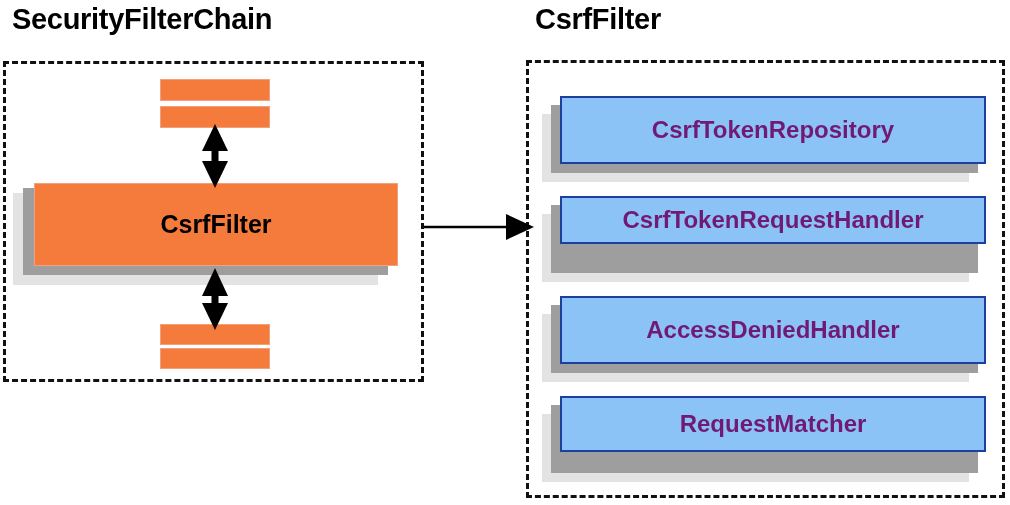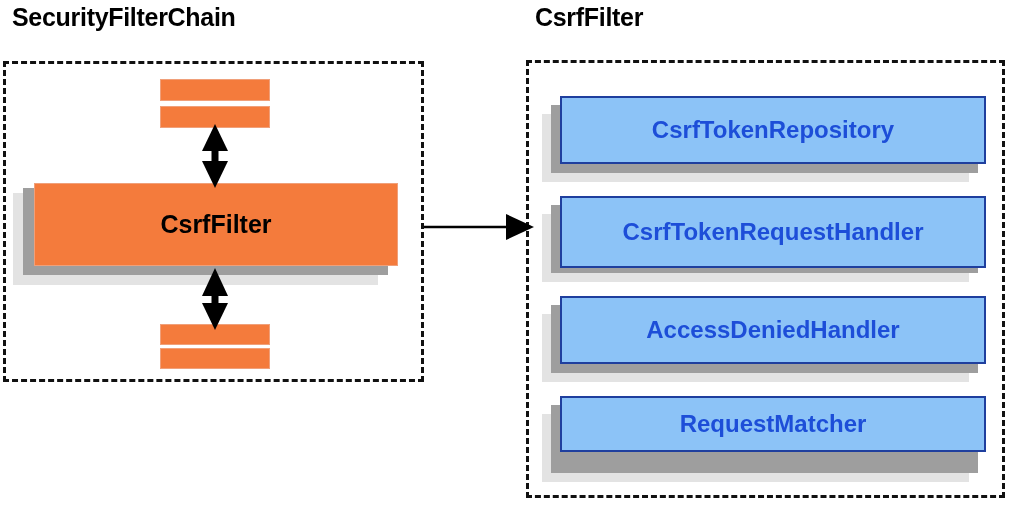--- a/index.html
+++ b/index.html
@@ -13,21 +13,21 @@
     height: 505px;
     background: #ffffff;
     font-family: "Liberation Sans", "DejaVu Sans", sans-serif;
     overflow: hidden;
   }
 
   
   .panel-title {
     position: absolute;
     font-weight: bold;
-    font-size: 25px;
+    font-size: 29px;
     color: #000000;
     letter-spacing: -0.3px;
     white-space: nowrap;
   }
   #title-left  { left: 12px;  top: 3px; }
   #title-right { left: 535px; top: 3px; }
 
   
   .dashed-panel {
     position: absolute;
@@ -79,21 +79,21 @@
   .box-blue {
     position: absolute;
     background: #8cc3f7;
     border: 2px solid #1f3f9e;
     box-sizing: border-box;
     display: flex;
     align-items: center;
     justify-content: center;
     font-weight: bold;
     font-size: 24px;
-    color: #1d4ed8;
+    color: #701a75;
     white-space: nowrap;
   }
 
   
   #arrows {
     position: absolute;
     left: 0; top: 0;
     width: 1010px; height: 505px;
     pointer-events: none;
   }
@@ -124,21 +124,21 @@
   <div class="dashed-panel" id="panel-right"></div>
 
   <div class="shadow-light" style="left:542px; top:114px; width:427px; height:68px;"></div>
   <div class="shadow-dark" style="left:551px; top:105px; width:427px; height:68px;"></div>
   <div class="box-blue" style="left:560px; top:96px; width:426px; height:68px;">
     <span>CsrfTokenRepository</span>
   </div>
 
   <div class="shadow-light" style="left:542px; top:214px; width:427px; height:68px;"></div>
   <div class="shadow-dark" style="left:551px; top:205px; width:427px; height:68px;"></div>
-  <div class="box-blue" style="left:560px; top:196px; width:426px; height:72px;">
+  <div class="box-blue" style="left:560px; top:196px; width:426px; height:48px;">
     <span>CsrfTokenRequestHandler</span>
   </div>
 
   <div class="shadow-light" style="left:542px; top:314px; width:427px; height:68px;"></div>
   <div class="shadow-dark" style="left:551px; top:305px; width:427px; height:68px;"></div>
   <div class="box-blue" style="left:560px; top:296px; width:426px; height:68px;">
     <span>AccessDeniedHandler</span>
   </div>
 
   <div class="shadow-light" style="left:542px; top:414px; width:427px; height:68px;"></div>

